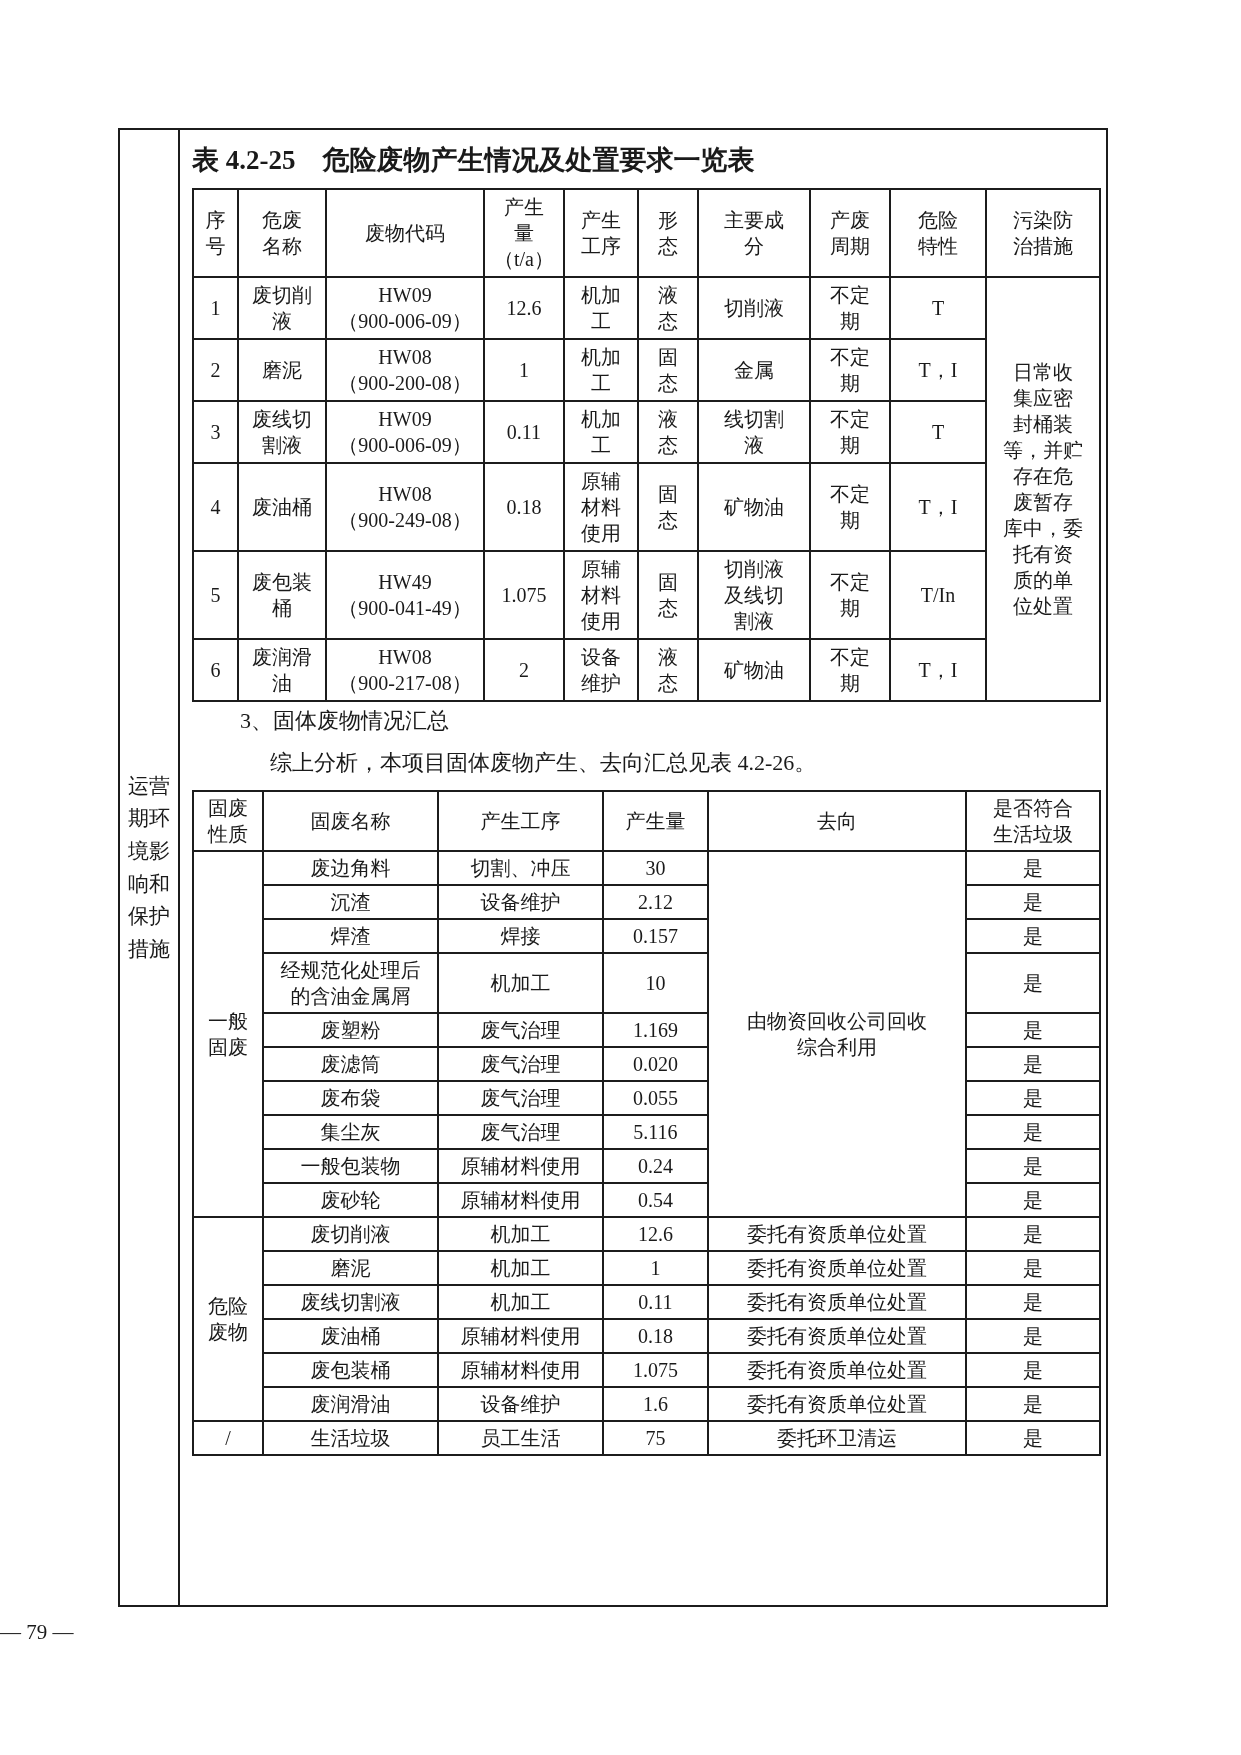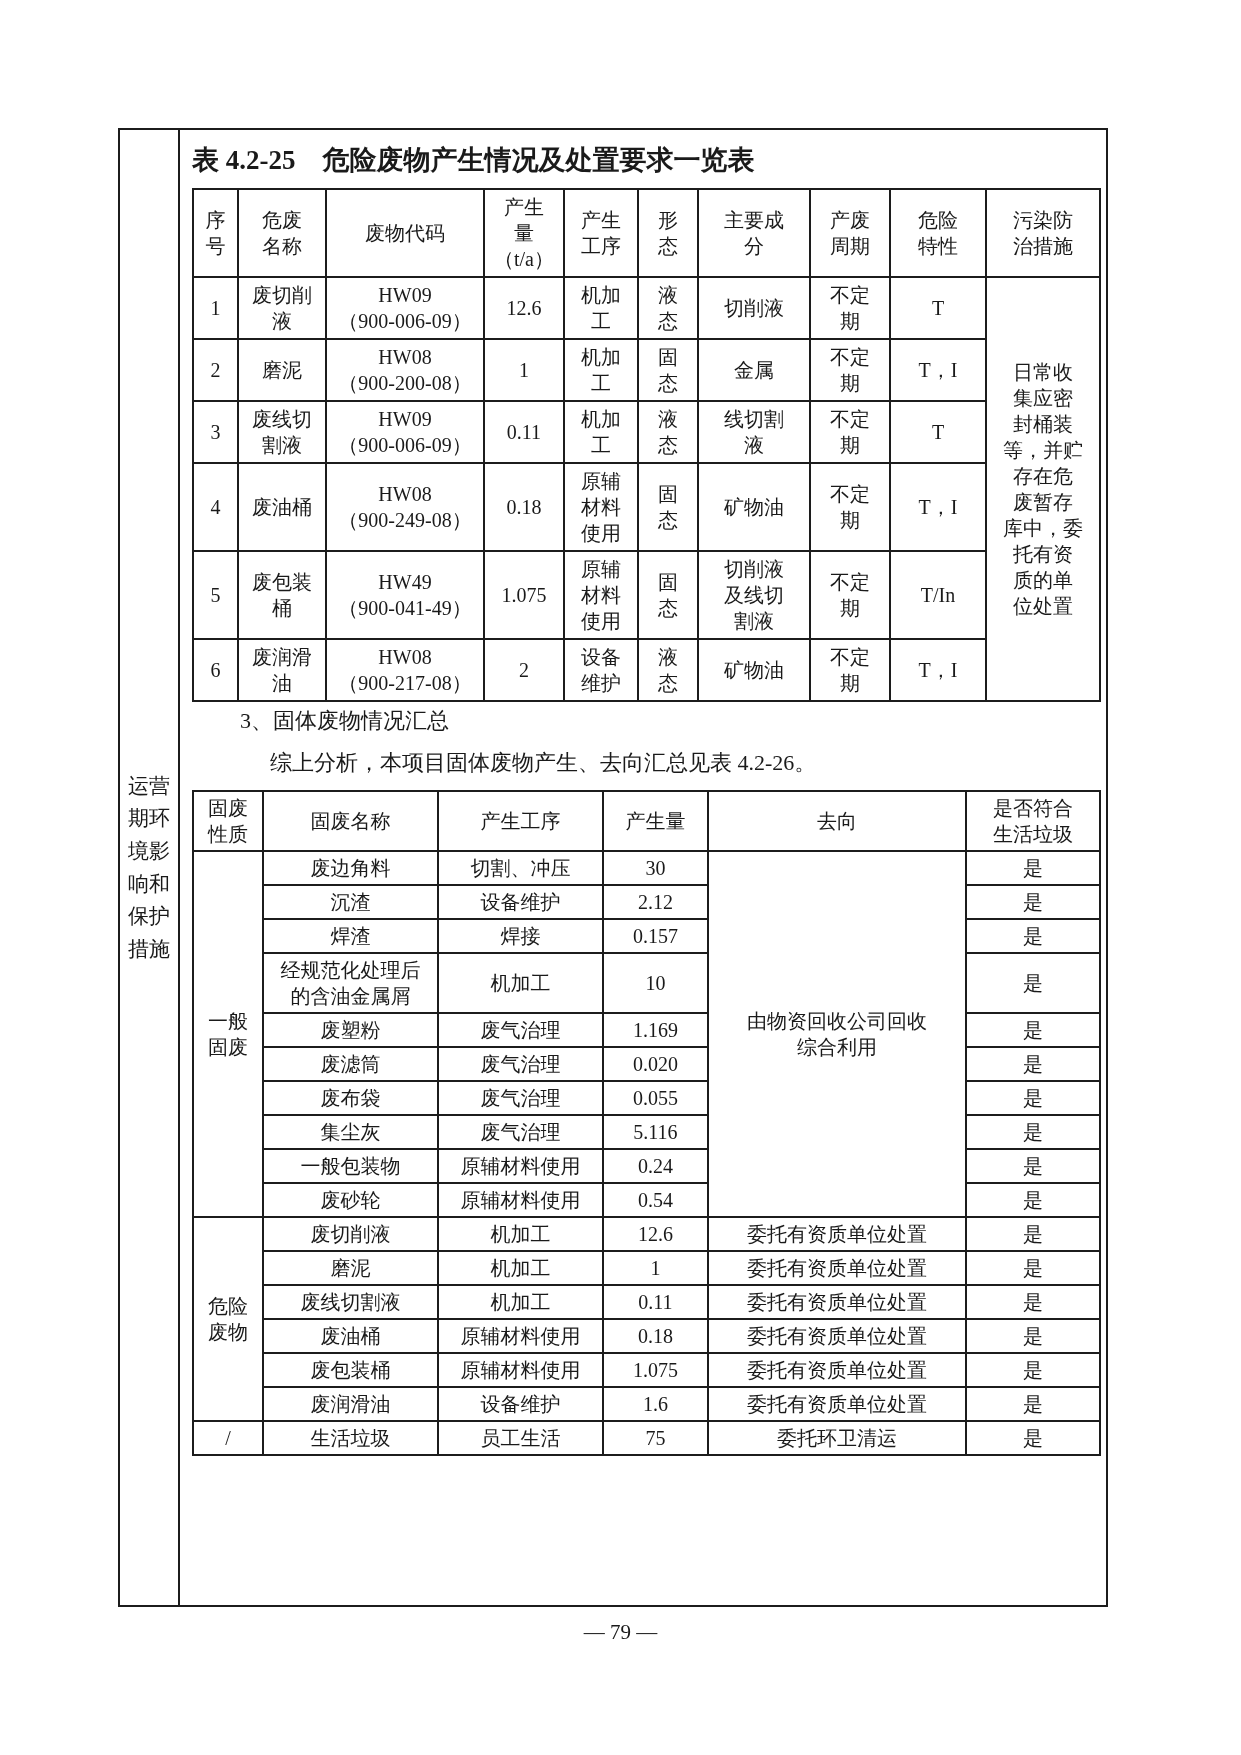--- a/index.html
+++ b/index.html
@@ -49,21 +49,21 @@
     font-weight:400;
     white-space:pre-line;
     overflow:hidden;
   }
   #table1 th, #table1 td { font-size:20px; line-height:1.3; padding:4px 2px; }
   #table2 th, #table2 td { font-size:20px; line-height:1.3; padding:3px 2px; }
   .para { font-size:22px; margin:4px 0 12px 48px; }
   .para.indent2 { margin-left:78px; }
   .footer {
     position:absolute; left:0; top:1620px; width:1241px;
-    text-align:center; font-size:21px;
+    text-align:left; font-size:21px;
   }
 </style>
 </head>
 <body>
 
 <div class="frame">
   <div class="sidebar-cell">
     <div class="sidebar-label">运营
 期环
 境影

